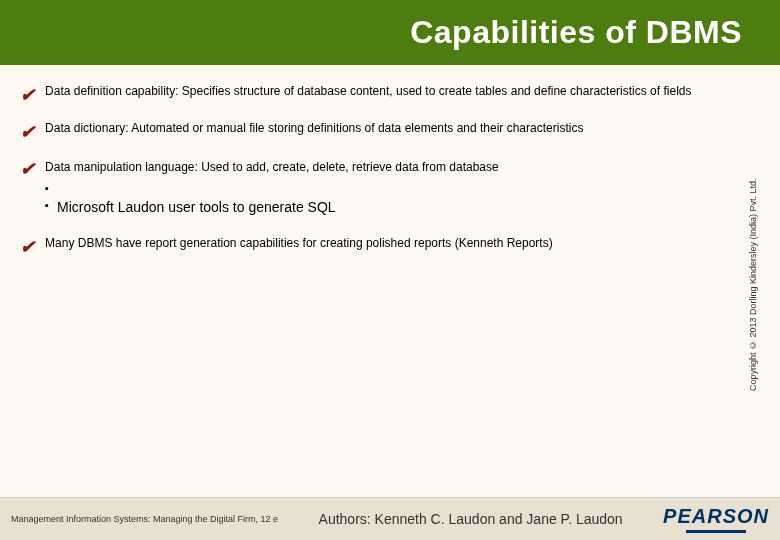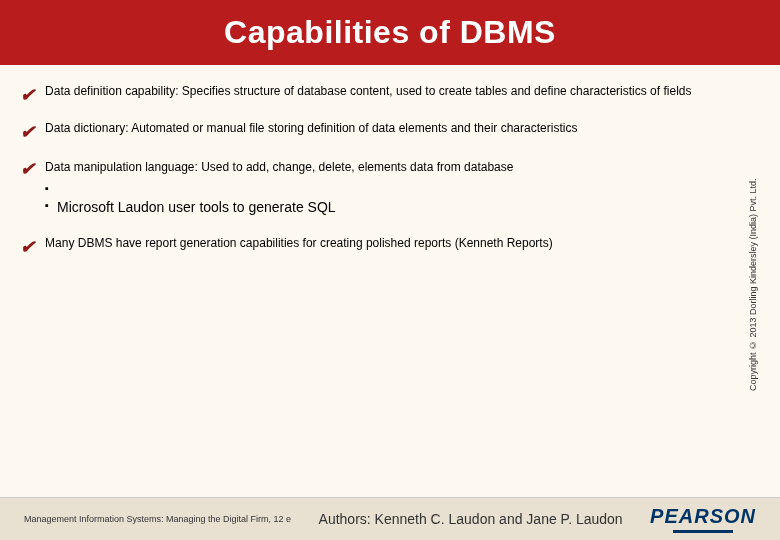--- a/index.html
+++ b/index.html
@@ -16,23 +16,23 @@
     .slide-container {
       width: 780px;
       height: 540px;
       background: #fdf8f0;
       position: relative;
       display: flex;
       flex-direction: column;
     }
 
     .header {
-      background: #b91c1c;
-      padding: 14px 20px;
-      text-align: center;
+      background: #4d7c0f;
+      padding: 14px 38px;
+      text-align: right;
     }
 
     .header h1 {
       color: #ffffff;
       font-size: 32px;
       font-weight: bold;
       letter-spacing: 0.5px;
     }
 
     .main-content {
@@ -105,21 +105,21 @@
       width: 14px;
       flex-shrink: 0;
       align-self: stretch;
       display: flex;
       align-items: center;
       justify-content: center;
     }
 
     .footer {
       background: #e8e0d0;
-      padding: 7px 24px;
+      padding: 7px 11px;
       display: flex;
       align-items: center;
       justify-content: space-between;
       border-top: 1px solid #ccc;
     }
 
     .footer-left {
       font-size: 9px;
       color: #333;
     }
@@ -164,27 +164,27 @@
 
     <div class="content-area">
 
       <div class="bullet-item">
         <span class="bullet-arrow">✔</span>
         <span class="bullet-text">Data definition capability: Specifies structure of database content, used to create tables and define characteristics of fields</span>
       </div>
 
       <div class="bullet-item">
         <span class="bullet-arrow">✔</span>
-        <span class="bullet-text">Data dictionary: Automated or manual file storing definition of data elements and their characteristics</span>
+        <span class="bullet-text">Data dictionary: Automated or manual file storing definitions of data elements and their characteristics</span>
       </div>
 
       <div class="bullet-item">
         <span class="bullet-arrow">✔</span>
         <div>
-          <span class="bullet-text">Data manipulation language: Used to add, change, delete, elements data from database</span>
+          <span class="bullet-text">Data manipulation language: Used to add, create, delete, retrieve data from database</span>
           <div class="sub-bullets">
             <div class="sub-bullet-item">
               <span class="sub-bullet-square">▪</span>
             </div>
             <div class="sub-bullet-item">
               <span class="sub-bullet-square">▪</span>
               <span class="sub-bullet-text">Microsoft Laudon user tools to generate SQL</span>
             </div>
           </div>
         </div>

